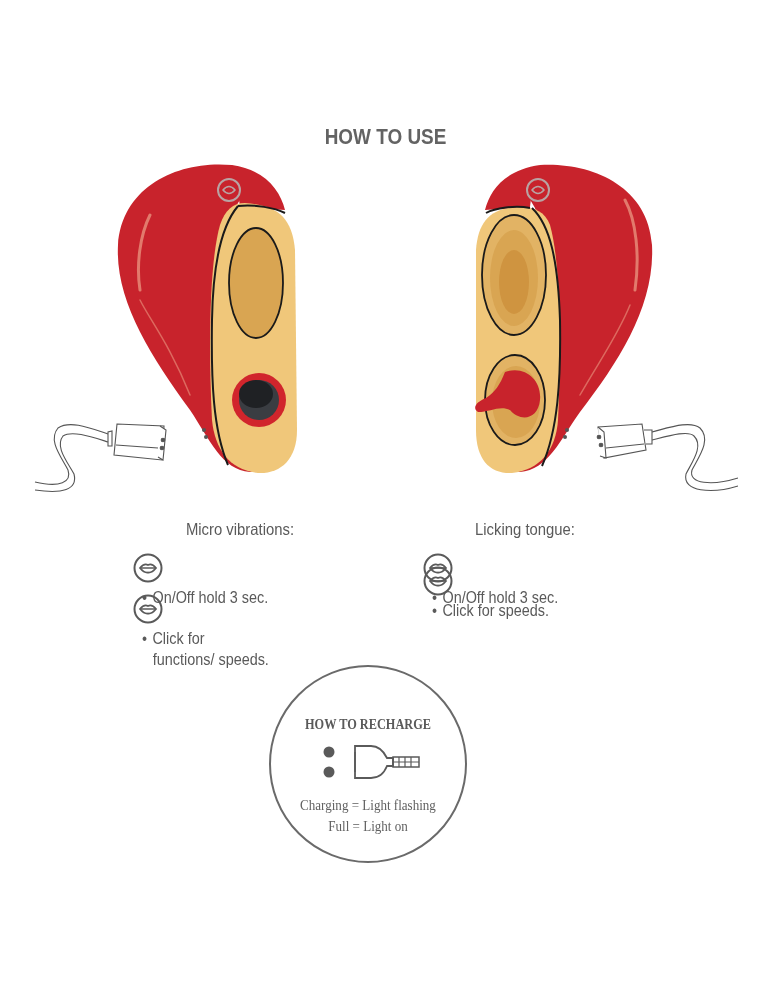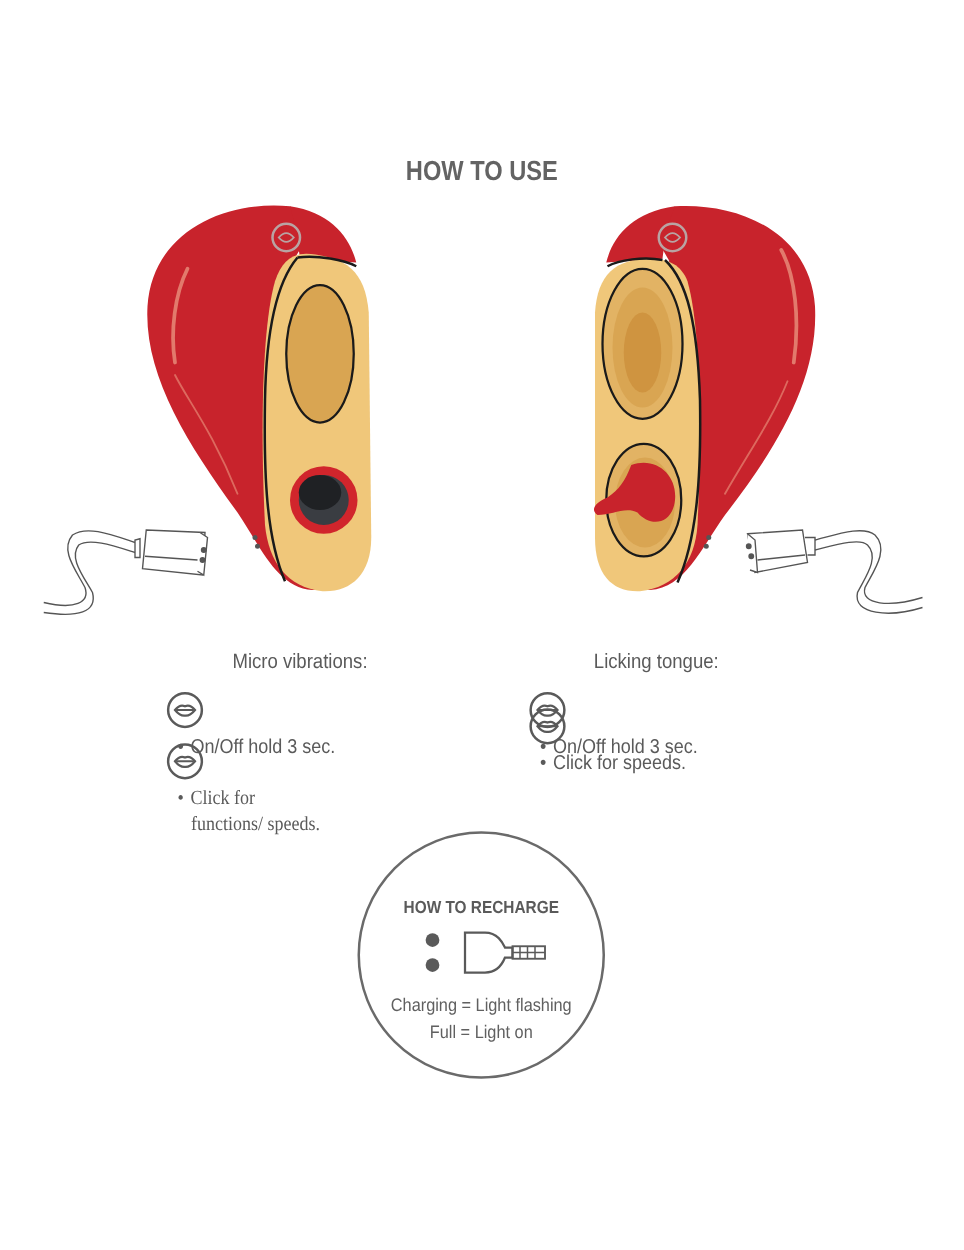--- a/index.html
+++ b/index.html
@@ -8,22 +8,22 @@
   .abs { position: absolute; }
   .title { top: 124px; left: 0; width: 771px; text-align: center; font-size: 22px;
            font-weight: bold; color: #636363; letter-spacing: 0px; transform: scaleX(0.86); }
   .device-svg { position: absolute; left: 0; top: 150px; }
   .section-title { font-size: 16.5px; color: #5a5a5a; text-align: center; transform: scaleX(0.9); }
   .row { position: absolute; display: flex; align-items: flex-start; flex-direction: column; }
   .btn-icon { width: 30px; height: 30px; flex: 0 0 30px; }
   .row-text { font-size: 16px; color: #5a5a5a; line-height: 21px; margin-left: 9px; margin-top: 4px;
               transform-origin: left top; transform: scaleX(0.9); white-space: nowrap; }
   .bullet { margin-right: 6px; }
-  .recharge { left: 286px; top: 665px; width: 198px; height: 198px; border: 2.5px solid #6a6a6a;
-              border-radius: 50%; box-sizing: border-box; }
+  .recharge { left: 269px; top: 665px; width: 198px; height: 198px; border: 2.5px solid #6a6a6a;
+              border-radius: 50%; box-sizing: border-box; font-family: Liberation Serif, serif; }
   .recharge-title { position: absolute; top: 50px; left: 0; width: 100%; text-align: center;
                     font-size: 14px; font-weight: bold; color: #5a5a5a; transform: scaleX(0.88); }
   .recharge-line { position: absolute; left: 0; width: 100%; text-align: center; font-size: 14.5px;
                    color: #606060; transform: scaleX(0.9); }
 </style>
 </head>
 <body>
 
 <div class="abs title">HOW TO USE</div>
 
@@ -94,21 +94,21 @@
 
 <div class="row" style="left:133px; top:553px;">
   <svg class="btn-icon" viewBox="0 0 30 30">
     <circle cx="15" cy="15" r="13.5" fill="none" stroke="#5a5a5a" stroke-width="2"></circle>
     <path d="M7,15 Q11,10 15,12 Q19,10 23,15 Q19,20 15,19.5 Q11,20 7,15 Z" fill="none" stroke="#5a5a5a" stroke-width="1.8"></path>
     <path d="M8,15 L22,15" stroke="#5a5a5a" stroke-width="1.5"></path>
   </svg>
   <div class="row-text"><span class="bullet">•</span><span>On/Off hold 3 sec.</span></div>
 </div>
 
-<div class="row" style="left:133px; top:594px;font-family:Liberation Serif, serif;">
+<div class="row" style="left:133px; top:594px;">
   <svg class="btn-icon" viewBox="0 0 30 30">
     <circle cx="15" cy="15" r="13.5" fill="none" stroke="#5a5a5a" stroke-width="2"></circle>
     <path d="M7,15 Q11,10 15,12 Q19,10 23,15 Q19,20 15,19.5 Q11,20 7,15 Z" fill="none" stroke="#5a5a5a" stroke-width="1.8"></path>
     <path d="M8,15 L22,15" stroke="#5a5a5a" stroke-width="1.5"></path>
   </svg>
   <div class="row-text">
     <div><span class="bullet">•</span><span>Click for</span></div>
     <div style="margin-left:12px;">functions/ speeds.</div>
   </div>
 </div>

